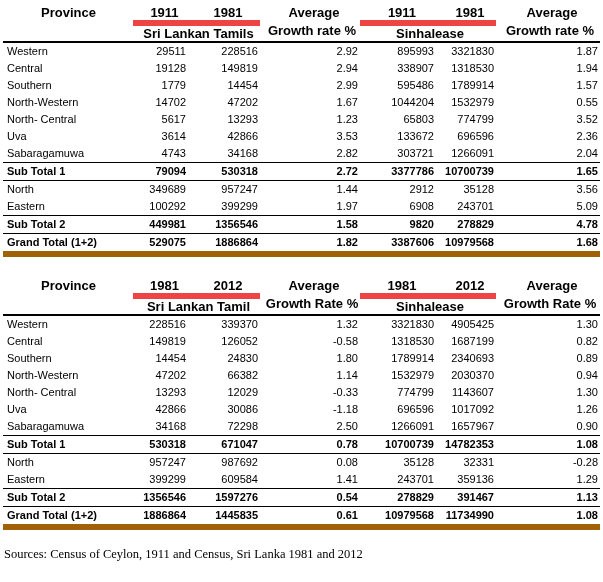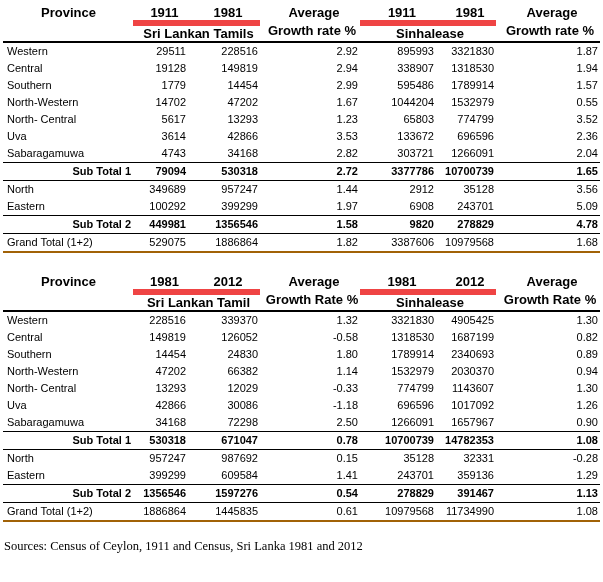--- a/index.html
+++ b/index.html
@@ -32,22 +32,22 @@
   }
   thead th.prov { padding-left:1px; }
   thead th.years { border-bottom:6px solid #ef4444; }
   thead th.grp { padding-left:4px; }
   thead th.hdr-bottom { border-bottom:2px solid #000; }
   td {
     padding:1px 2px 1px 4px; line-height:15px;
     overflow:hidden; white-space:nowrap;
   }
   td.num { text-align:right; }
-  tr.subtotal td { font-weight:bold; border-top:1px solid #000; border-bottom:1px solid #000;text-align:right; }
-  tr.grandtotal td { font-weight:normal; border-bottom:2px solid #a16207; }
+  tr.subtotal td { font-weight:bold; border-top:1px solid #000; border-bottom:1px solid #000; }
+  tr.grandtotal td { font-weight:bold; border-bottom:6px solid #a16207; }
   .section-gap { margin-top:21px; }
   .sources {
     font-family:"Liberation Serif", serif;
     font-size:12.5px; line-height:15px;
     margin-top:17px; padding-left:1px;
   }
 </style>
 </head>
 <body>
 
@@ -290,21 +290,21 @@
           <td class="num">671047</td>
           <td class="num">0.78</td>
           <td class="num">10700739</td>
           <td class="num">14782353</td>
           <td class="num">1.08</td>
         </tr>
         <tr>
           <td>North</td>
           <td class="num">957247</td>
           <td class="num">987692</td>
-          <td class="num">0.15</td>
+          <td class="num">0.08</td>
           <td class="num">35128</td>
           <td class="num">32331</td>
           <td class="num">-0.28</td>
         </tr>
         <tr>
           <td>Eastern</td>
           <td class="num">399299</td>
           <td class="num">609584</td>
           <td class="num">1.41</td>
           <td class="num">243701</td>

